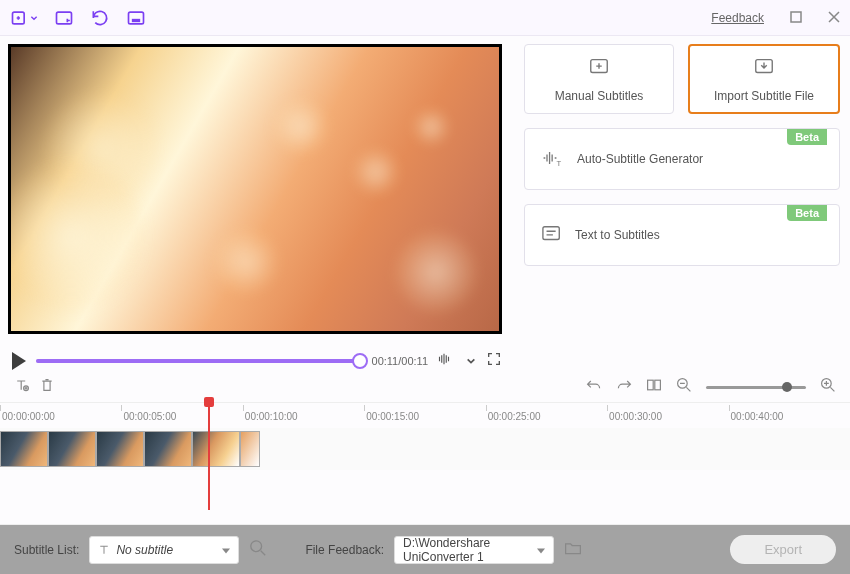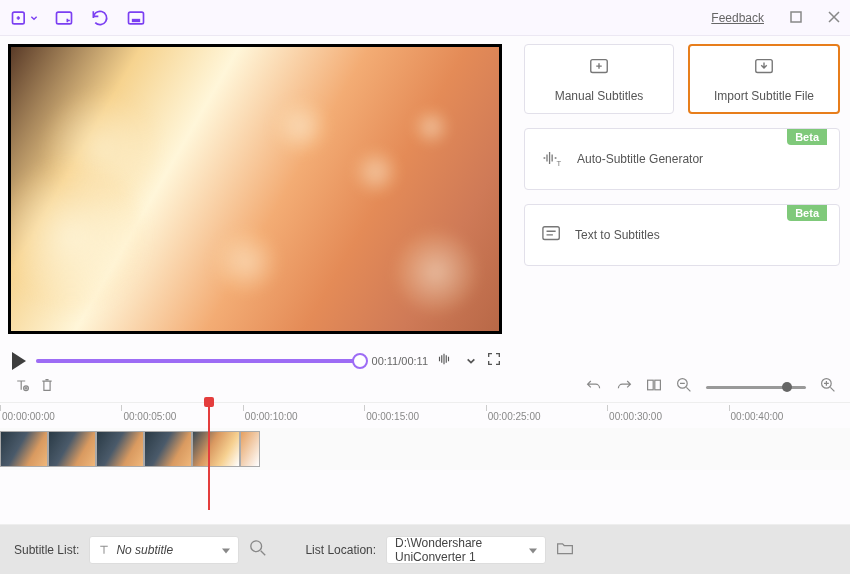--- a/index.html
+++ b/index.html
@@ -42,21 +42,21 @@
   .ruler { height:26px; display:flex; font-size:10px; color:#888; position:relative; border-top:1px solid #eee;}
   .ruler .tick { flex:1; text-align:left; padding-top:8px; position:relative; padding-left:2px;}
   .ruler .tick::before{content:""; position:absolute; left:0; top:2px; width:1px; height:6px; background:#ccc;}
 
   .subtitle-track { height: 34px; border-top:1px solid #eee; border-bottom:1px solid #eee; display:flex; align-items:center; justify-content:center; font-size:11px; color:#999; position:relative;}
   .video-track { height:42px; position:relative; background:#fafafa;}
   .thumb { position:absolute; top:3px; height:36px; width:48px; border:1px solid #aaa; background:linear-gradient(120deg,#2a3a45,#4a5a6a 40%,#d99a60 70%,#efb77a);}
   .playhead { position:absolute; top:0; width:2px; background:#e43d3d;}
   .playhead::before{content:""; position:absolute; top:-3px; left:-4px; width:10px; height:10px; background:#e43d3d; border-radius:2px;}
 
-  .bottom { position:absolute; bottom:0; left:0; right:0; height:50px; border-top:1px solid #eee; display:flex; align-items:center; padding:0 14px; gap:10px; background:#e5e5e5;}
+  .bottom { position:absolute; bottom:0; left:0; right:0; height:50px; border-top:1px solid #eee; display:flex; align-items:center; padding:0 14px; gap:10px; background:#a3a3a3;}
   .lbl { font-size:12px; color:#444; }
   .sel { border:1px solid #ddd; border-radius:3px; height:28px; padding: 0 24px 0 8px; font-size:12px; color:#444; background:#fff; display:flex; align-items:center; position:relative; cursor:pointer;}
   .sel::after{content:""; position:absolute; right:8px; top:50%; transform:translateY(-30%); border-left:4px solid transparent; border-right:4px solid transparent; border-top:5px solid #888;}
   .sel.sub { width:150px; gap:6px;font-style:italic;}
   .sel.loc { width:160px; }
   .export-btn { margin-left:auto; background:#eee; color:#b4b4b4; border-radius:18px; padding:7px 34px; font-size:13px; cursor:not-allowed;}
   .mag-icon{color:#888; cursor:pointer;}
 </style>
 </head>
 <body>
@@ -248,22 +248,23 @@
       </svg>
     <span>No subtitle</span>
   </div>
   <span class="mag-icon">
     <svg width="18" height="18" viewBox="0 0 20 20" fill="none" stroke="currentColor" stroke-width="1.5">
         <circle cx="8" cy="8" r="6"></circle>
         <path d="M13 13l5 5"></path>
       </svg>
   </span>
   <span style="width:18px;"></span>
-  <span class="lbl">List Location:</span>
+  <span class="lbl">File Feedback:</span>
   <div class="sel loc">
     <span>D:\Wondershare UniConverter 1</span>
   </div>
   <span class="mag-icon">
     <svg width="18" height="16" viewBox="0 0 22 18" fill="none" stroke="currentColor" stroke-width="1.5">
         <path d="M2 4h6l2 2h10v10H2z"></path>
       </svg>
   </span>
+  <div class="export-btn">Export</div>
 </div>
 
 </body></html>

